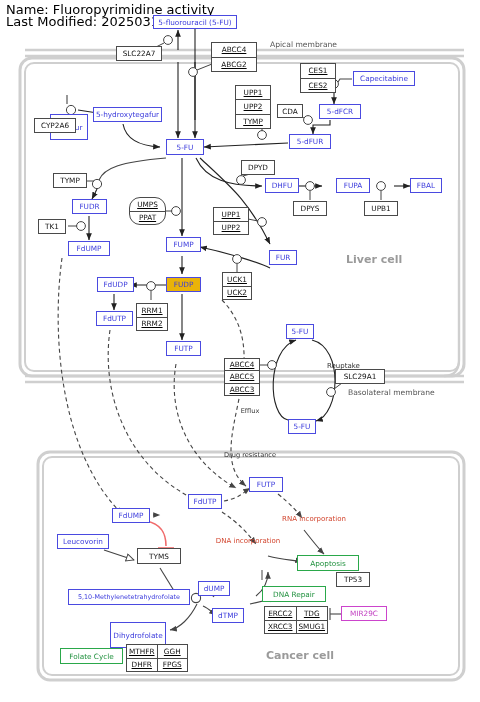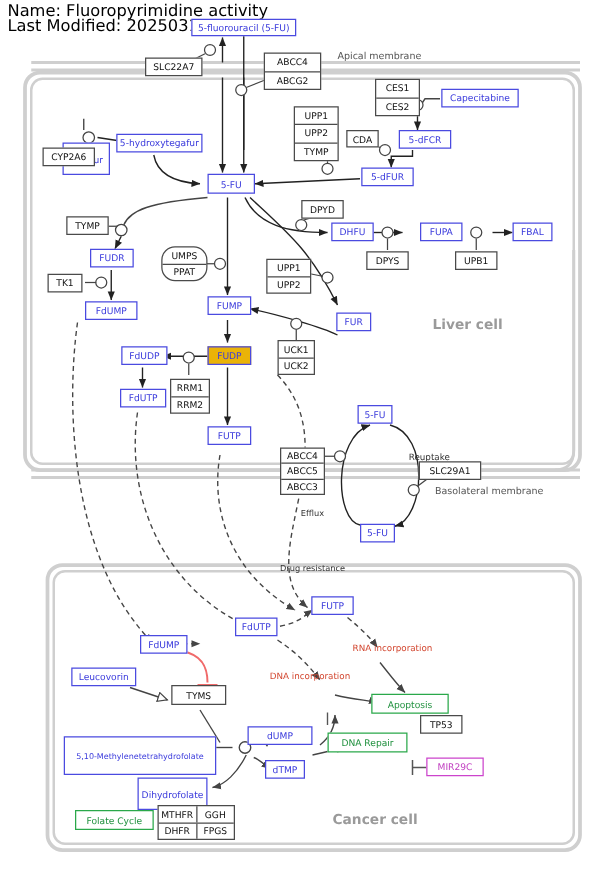--- a/index.html
+++ b/index.html
@@ -11,21 +11,21 @@
   .node{position:absolute;box-sizing:border-box;display:flex;align-items:center;
         justify-content:center;text-align:center;background:#fff;white-space:nowrap;}
   .met{border:1px solid #4a4ae0;color:#3b3bdc;font-size:7.3px;padding:0 3px;}
   .met.hl{background:#eab308;}
   .enz{border:1px solid #4a4a4a;color:#111;font-size:7.3px;padding:0 3px;}
   .proc{border:1px solid #2aa84a;color:#21913f;font-size:7.3px;padding:0 3px;}
   .mir{border:1px solid #cc44cc;color:#c13fc1;font-size:7.3px;padding:0 3px;}
   .plain{color:#d2452e;font-size:7px;background:transparent;}
   .stack{position:absolute;border:1px solid #4a4a4a;background:#fff;box-sizing:border-box;
          display:flex;flex-direction:column;}
-  .stack .cellrow{display:flex;flex:1;}
+  .stack .cellrow{display:flex;flex:1;text-decoration:underline;}
   .stack .cellrow + .cellrow{border-top:1px solid #4a4a4a;}
   .stack .cell{flex:1;display:flex;align-items:center;justify-content:center;
                font-size:7.3px;color:#111;white-space:nowrap;}
   .stack .cell + .cell{border-left:1px solid #4a4a4a;}
   .cap{position:absolute;color:#555;font-size:7.6px;white-space:nowrap;}
   .bigcap{position:absolute;color:#9a9a9a;font-size:11px;font-weight:bold;white-space:nowrap;}
   .smallcap{position:absolute;color:#333;font-size:6.6px;white-space:nowrap;text-align:center;line-height:8px;}
 </style>
 </head>
 <body>
@@ -273,22 +273,22 @@
   <div class="node met hl" style="left:166px;top:277px;width:35px;height:15px;">FUDP</div>
   <div class="node met" style="left:166px;top:341px;width:35px;height:15px;">FUTP</div>
   <div class="node met" style="left:269px;top:250px;width:28px;height:15px;">FUR</div>
   <div class="node met" style="left:286px;top:324px;width:28px;height:15px;">5-FU</div>
   <div class="node met" style="left:288px;top:419px;width:28px;height:15px;">5-FU</div>
 
   <div class="node met" style="left:249px;top:477px;width:34px;height:15px;">FUTP</div>
   <div class="node met" style="left:188px;top:494px;width:34px;height:15px;">FdUTP</div>
   <div class="node met" style="left:112px;top:508px;width:38px;height:15px;">FdUMP</div>
   <div class="node met" style="left:57px;top:534px;width:52px;height:15px;">Leucovorin</div>
-  <div class="node met" style="left:51px;top:589px;width:122px;height:31px;font-size:6.4px;">5,10-Methylenetetrahydrofolate</div>
-  <div class="node met" style="left:198px;top:581px;width:52px;height:15px;">dUMP</div>
+  <div class="node met" style="left:68px;top:589px;width:122px;height:16px;font-size:6.4px;">5,10-Methylenetetrahydrofolate</div>
+  <div class="node met" style="left:198px;top:581px;width:32px;height:15px;">dUMP</div>
   <div class="node met" style="left:212px;top:608px;width:32px;height:15px;">dTMP</div>
   <div class="node met" style="left:110px;top:622px;width:56px;height:26px;">Dihydrofolate</div>
 
   <div class="node plain" style="left:274px;top:514px;width:80px;height:10px;">RNA incorporation</div>
   <div class="node plain" style="left:208px;top:536px;width:80px;height:10px;">DNA incorporation</div>
 
   <div class="node proc" style="left:297px;top:555px;width:62px;height:16px;">Apoptosis</div>
   <div class="node proc" style="left:262px;top:586px;width:64px;height:16px;">DNA Repair</div>
   <div class="node proc" style="left:60px;top:648px;width:63px;height:16px;">Folate Cycle</div>
 
@@ -377,20 +377,30 @@
         <div class="cell">ABCC4</div>
       </div>
     <div class="cellrow">
         <div class="cell">ABCC5</div>
       </div>
     <div class="cellrow">
         <div class="cell">ABCC3</div>
       </div>
   </div>
 
+  <div class="stack" style="left:264px;top:606px;width:64px;height:28px;">
+    <div class="cellrow">
+      <div class="cell">ERCC2</div>
+      <div class="cell">TDG</div>
+    </div>
+    <div class="cellrow">
+      <div class="cell">XRCC3</div>
+      <div class="cell">SMUG1</div>
+    </div>
+  </div>
 
   <div class="stack" style="left:126px;top:644px;width:62px;height:28px;">
     <div class="cellrow">
       <div class="cell">MTHFR</div>
       <div class="cell">GGH</div>
     </div>
     <div class="cellrow">
       <div class="cell">DHFR</div>
       <div class="cell">FPGS</div>
     </div>

